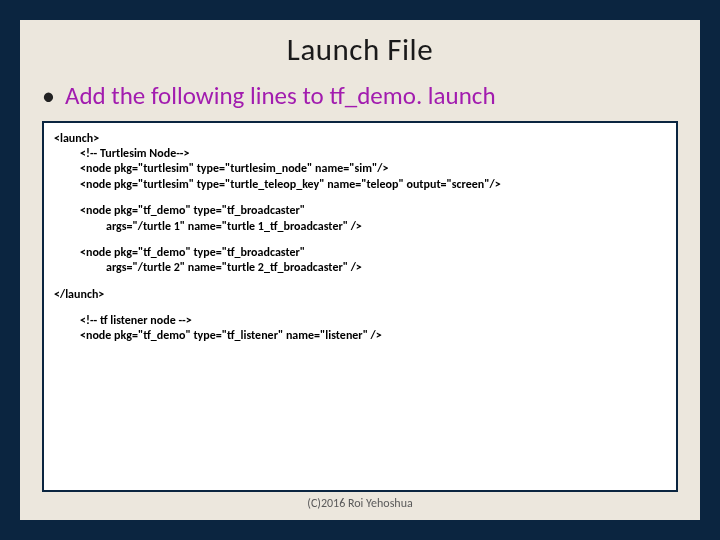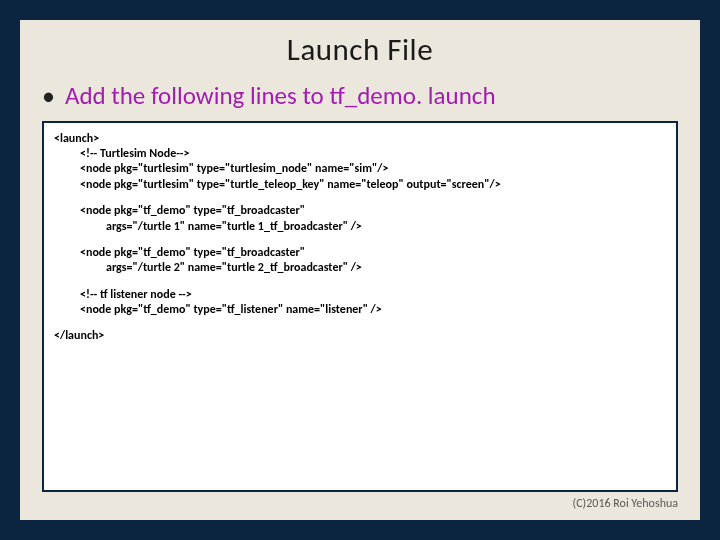--- a/index.html
+++ b/index.html
@@ -52,21 +52,21 @@
     color: #000;
     font-weight: 600;
     flex: 1;
     overflow: hidden;
   }
   .code-box .blk { margin-bottom: 11px; }
   .code-box .blk:last-child { margin-bottom: 0; }
   .ind1 { padding-left: 26px; }
   .ind2 { padding-left: 52px; }
   .footer {
-    text-align: right;
+    text-align: center;
     font-size: 12px;
     color: #5a5a5a;
     padding: 4px 0 2px 0;
   }
 </style>
 </head>
 <body>
 
 <div class="slide">
 
@@ -86,23 +86,23 @@
     </div>
     <div class="blk">
       <div class="ind1">&lt;node pkg="tf_demo" type="tf_broadcaster"</div>
       <div class="ind2">args="/turtle 1" name="turtle 1_tf_broadcaster" /&gt;</div>
     </div>
     <div class="blk">
       <div class="ind1">&lt;node pkg="tf_demo" type="tf_broadcaster"</div>
       <div class="ind2">args="/turtle 2" name="turtle 2_tf_broadcaster" /&gt;</div>
     </div>
     <div class="blk">
+      <div>&lt;/launch&gt;</div>
+    </div>
+    <div class="blk">
       <div class="ind1">&lt;!-- tf listener node --&gt;</div>
       <div class="ind1">&lt;node pkg="tf_demo" type="tf_listener" name="listener" /&gt;</div>
-    </div>
-    <div class="blk">
-      <div>&lt;/launch&gt;</div>
     </div>
   </div>
 
   <div class="footer">(C)2016 Roi Yehoshua</div>
 
 </div>
 
 </body></html>

